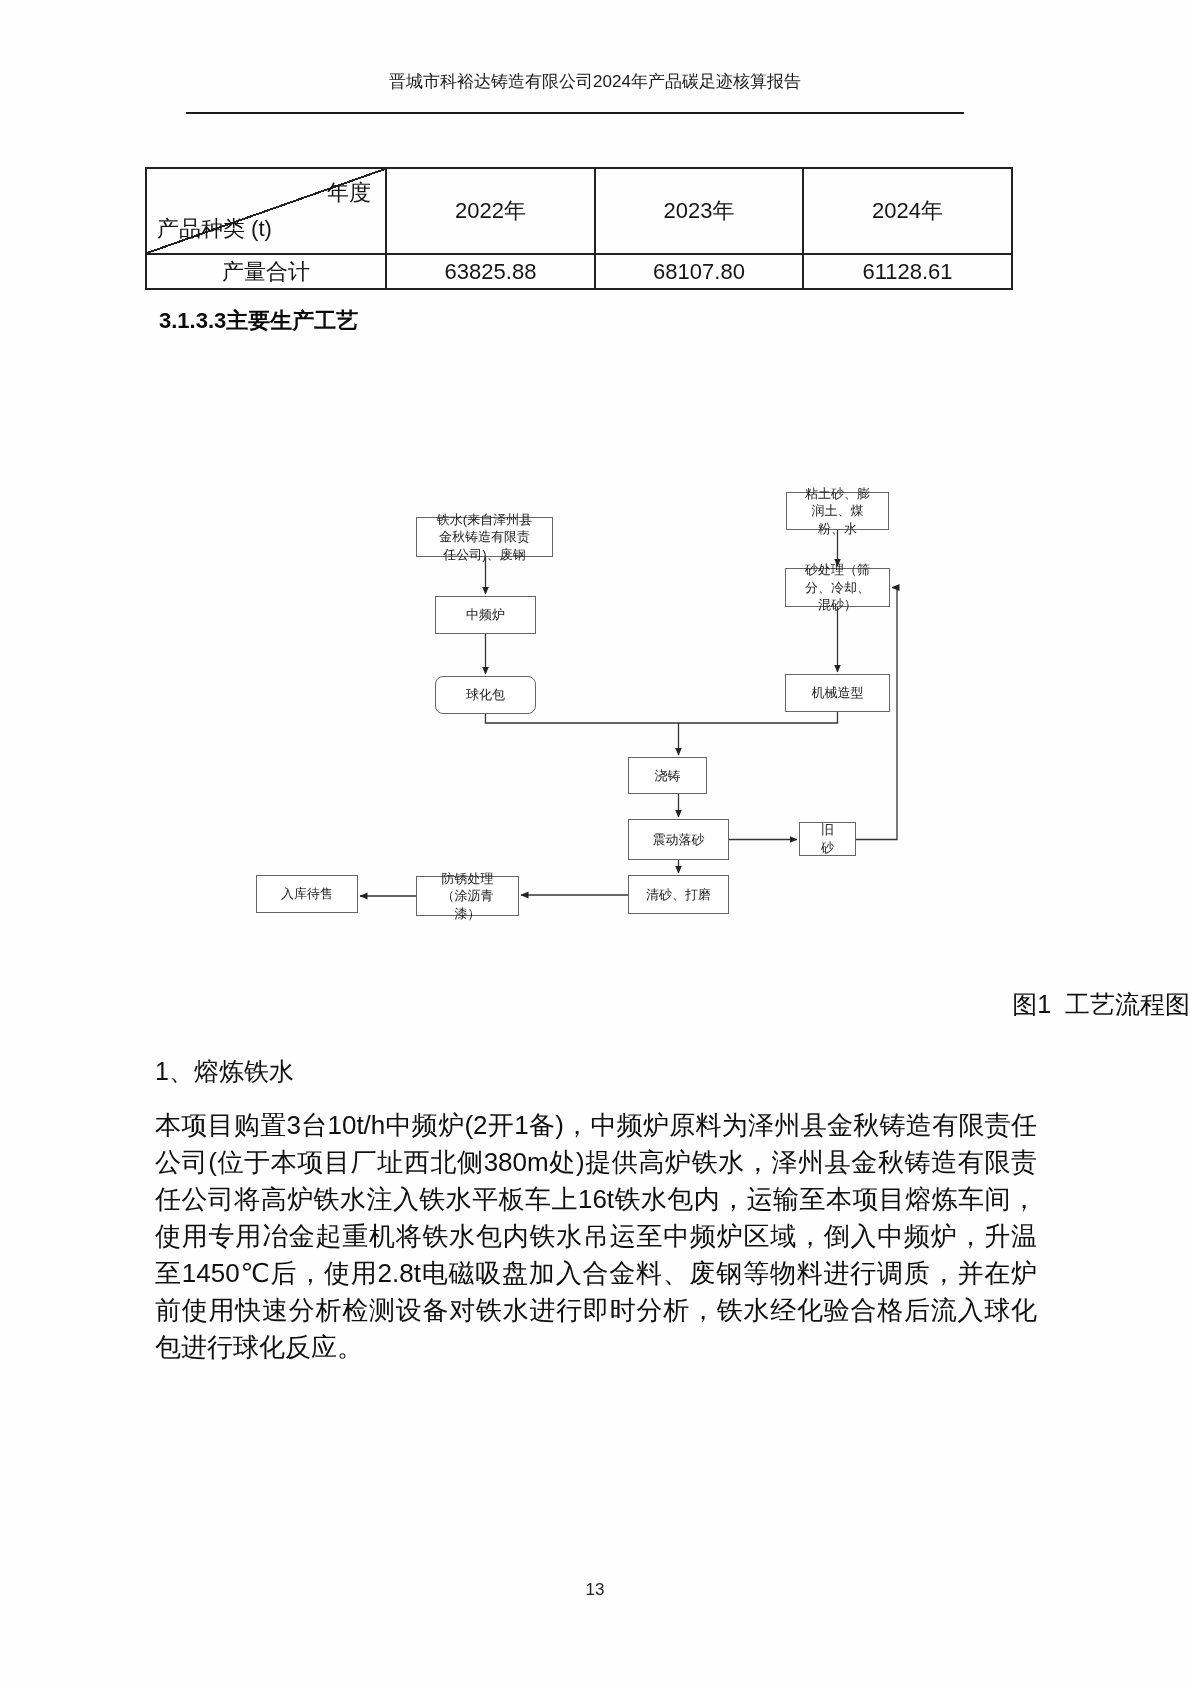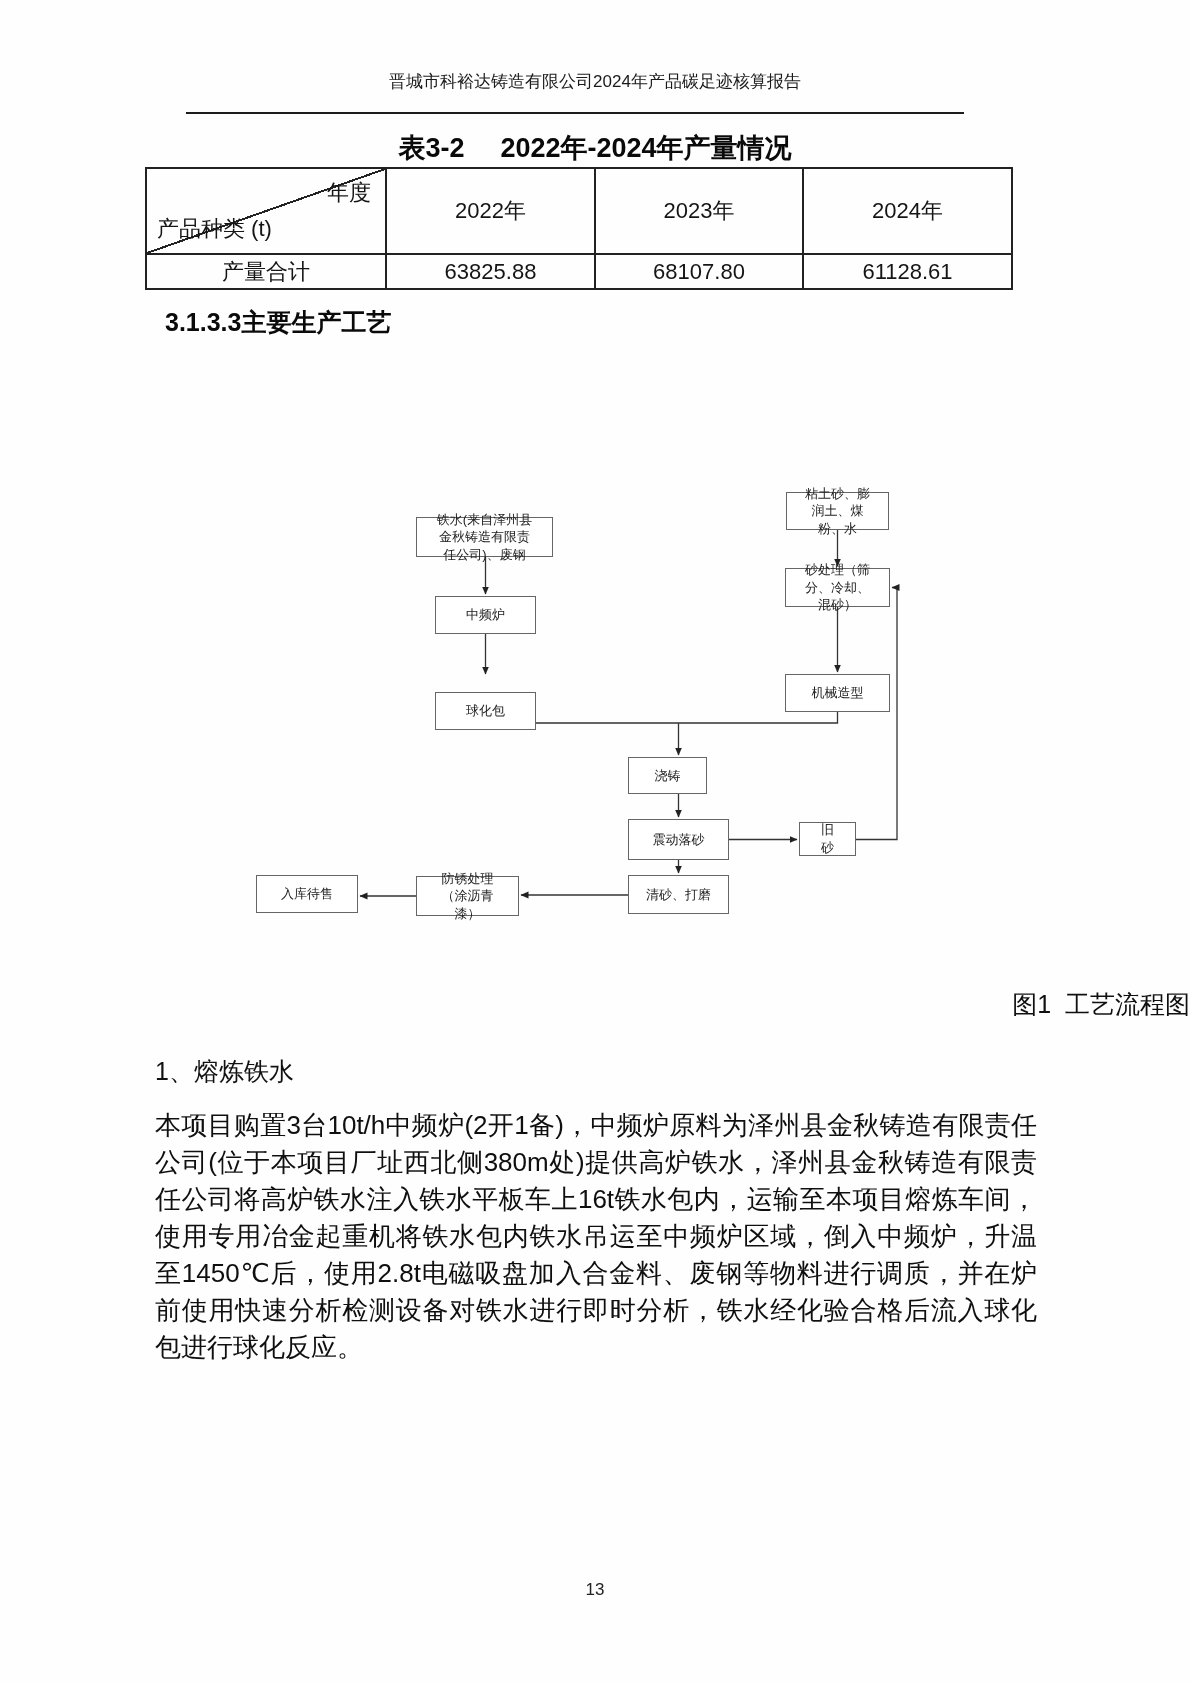--- a/index.html
+++ b/index.html
@@ -38,22 +38,22 @@
   .data-row td { height: 33px; }
   .diag-cell {
     position: relative;
     background: linear-gradient(to bottom right,
       transparent calc(50% - 1px), #222 calc(50% - 1px),
       #222 calc(50% + 1px), transparent calc(50% + 1px));
   }
   .diag-top { position: absolute; top: 9px; right: 14px; font-size: 22px; }
   .diag-bottom { position: absolute; bottom: 9px; left: 10px; font-size: 22px; }
   .section-heading {
-    position: absolute; top: 306px; left: 165px;
-    font-size: 25px; font-weight: bold; color: #0a0a0a;
+    position: absolute; top: 306px; left: 159px;
+    font-size: 22px; font-weight: bold; color: #0a0a0a;
   }
   .intro { position: absolute; top: 366px; left: 227px; font-size: 25px; }
   .flowchart { position: absolute; top: 455px; left: 0; width: 1190px; height: 465px; }
   .fc-svg { position: absolute; top: 0; left: 0; }
   .fc-box {
     position: absolute; box-sizing: border-box;
     border: 1px solid #666; background: #fff;
     display: flex; align-items: center; justify-content: center;
     text-align: center; font-size: 13px; line-height: 1.35;
     color: #222; padding: 1px 16px;
@@ -73,24 +73,20 @@
   }
 </style>
 </head>
 <body>
 
 <div class="page">
 
   <div class="header-text">晋城市科裕达铸造有限公司2024年产品碳足迹核算报告</div>
   <div class="header-rule"></div>
 
-  <div class="table-title">
-    <span>表3-2</span>
-    <span>2022年-2024年产量情况</span>
-  </div>
 
   <table class="prod-table">
     <colgroup>
       <col style="width:240px">
         <col style="width:209px">
         <col style="width:208px">
         <col style="width:209px">
     </colgroup>
     <tbody>
       <tr class="head-row">
@@ -131,21 +127,21 @@
         <path d="M729,384.5 L797,384.5" marker-end="url(#arr)"></path>
         <path d="M856,384.5 L897,384.5 L897,132.5 L892,132.5" marker-end="url(#arr)"></path>
         <path d="M678.5,405 L678.5,418" marker-end="url(#arr)"></path>
         <path d="M628,440 L521,440" marker-end="url(#arr)"></path>
         <path d="M416,441 L360,441" marker-end="url(#arr)"></path>
       </g>
     </svg>
 
     <div class="fc-box" style="left:416px; top:62px; width:137px; height:40px;">铁水(来自泽州县金秋铸造有限责任公司)、废钢</div>
     <div class="fc-box" style="left:435px; top:141px; width:101px; height:38px;">中频炉</div>
-    <div class="fc-box" style="left:435px; top:237px; width:101px; height:38px;">球化包</div>
+    <div class="fc-box" style="left:435px; top:221px; width:101px; height:38px;border-radius:8px;">球化包</div>
     <div class="fc-box" style="left:786px; top:37px; width:103px; height:38px;">粘土砂、膨润土、煤粉、水</div>
     <div class="fc-box" style="left:785px; top:113px; width:105px; height:39px;">砂处理（筛分、冷却、混砂）</div>
     <div class="fc-box" style="left:785px; top:219px; width:105px; height:38px;">机械造型</div>
     <div class="fc-box" style="left:628px; top:302px; width:79px; height:37px;">浇铸</div>
     <div class="fc-box" style="left:628px; top:364px; width:101px; height:41px;">震动落砂</div>
     <div class="fc-box" style="left:799px; top:367px; width:57px; height:34px;">旧砂</div>
     <div class="fc-box" style="left:628px; top:420px; width:101px; height:39px;">清砂、打磨</div>
     <div class="fc-box" style="left:416px; top:421px; width:103px; height:40px;">防锈处理（涂沥青漆）</div>
     <div class="fc-box" style="left:256px; top:420px; width:102px; height:38px;">入库待售</div>
   </div>

